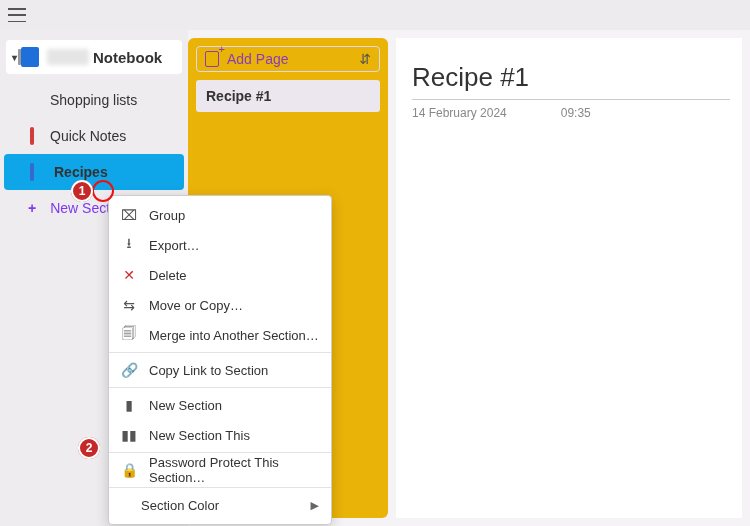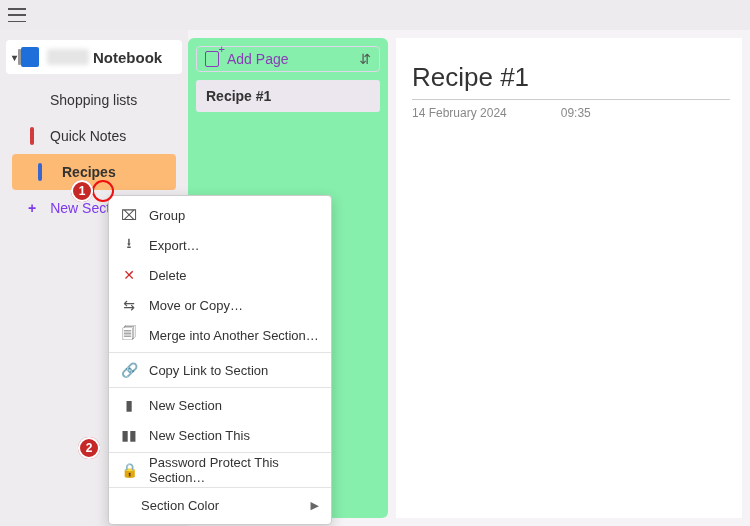--- a/index.html
+++ b/index.html
@@ -57,35 +57,35 @@
   .blurbox { display:inline-block; width:42px; height:16px; background:#e5e5e5; filter: blur(2px); border-radius:3px; margin-right:4px;}
 
   .sec-item {
     display: flex;
     align-items: center;
     height: 36px;
     padding-left: 30px;
     position: relative;
     cursor: default;
   }
-  .sec-item.selected { background:#fdba74; font-weight:600; border-radius:4px; margin:0 12px; }
+  .sec-item.selected { background:#0ea5e9; font-weight:600; border-radius:4px; margin:0 4px; }
   .sec-tab {
     position:absolute; left:30px; width:4px; height:18px; border-radius:2px;
   }
   .sec-item.selected .sec-tab { left:26px; }
   .sec-label { margin-left: 20px; }
   .newsec {
     display:flex; align-items:center; height:36px; padding-left:28px; color:#7c3aed;
   }
   .plus { font-weight:bold; margin-right:14px; }
 
   
   .pages {
     width: 200px;
-    background: #86efac;
+    background: #eab308;
     border-radius: 6px;
     margin: 8px 0 8px 0;
     padding: 8px;
   }
   .pages-top {
     display:flex; align-items:center; justify-content:space-between;
     border:1px solid #e1d7ea; border-radius:4px; padding:4px 8px; margin-bottom:8px;
   }
   .addpage { display:flex; align-items:center; color:#8a3db6; gap:8px; }
   .addpage-icon { width:14px; height:16px; border:1.5px solid #8a3db6; border-radius:2px; position:relative; }

